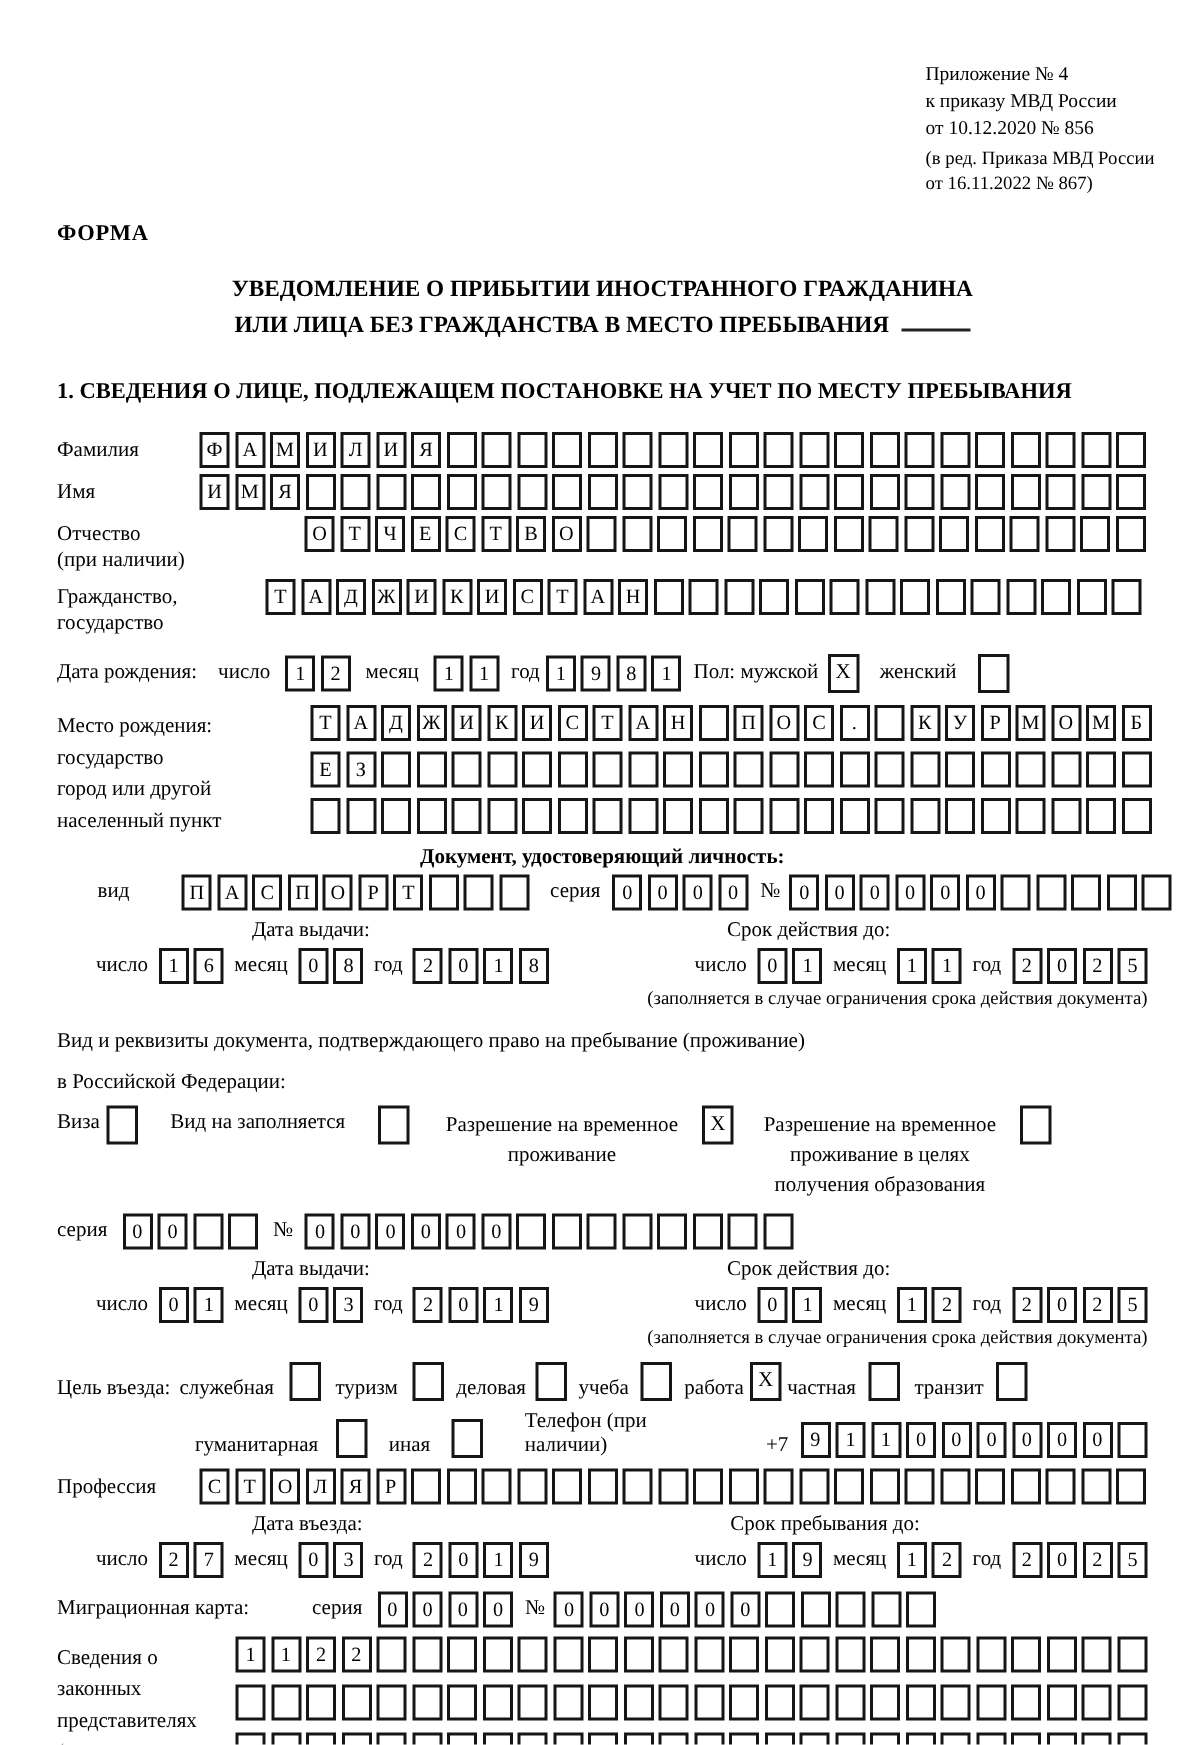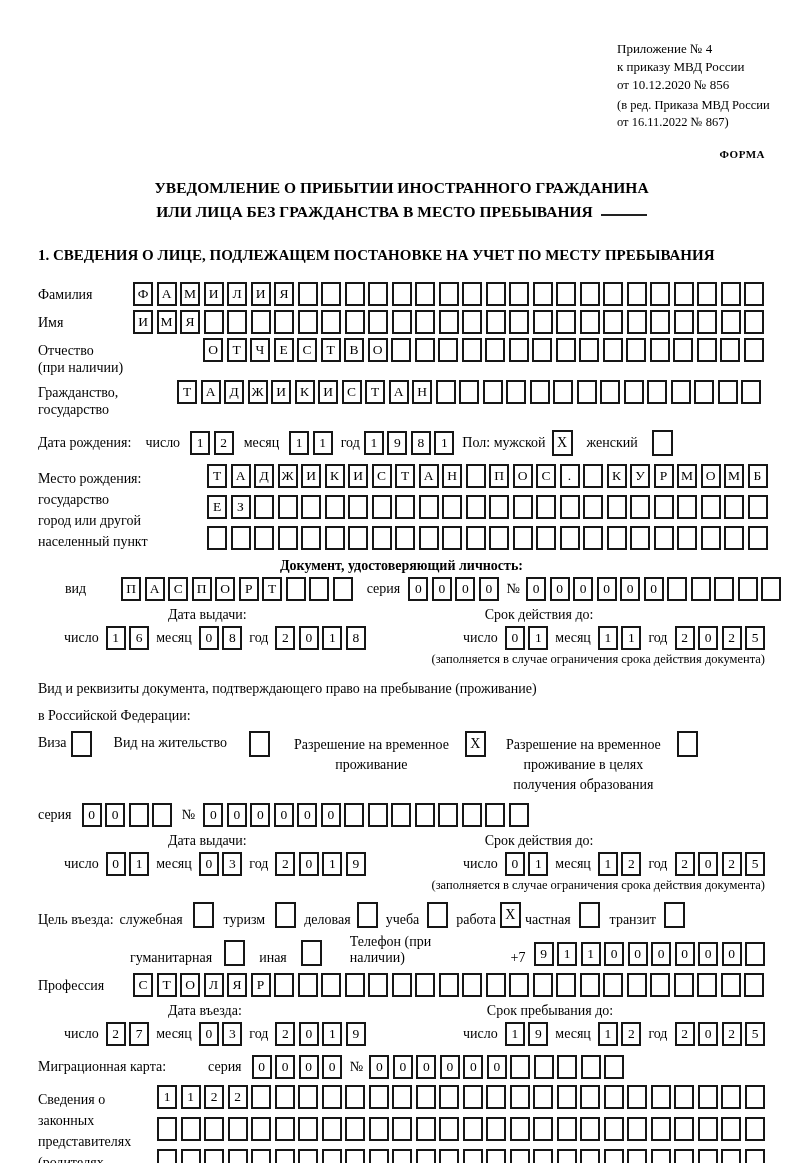--- a/index.html
+++ b/index.html
@@ -4,21 +4,21 @@
 <style>
   html,body{margin:0;padding:0;}
   body{
     width:800px;height:1163px;overflow:hidden;background:#ffffff;color:#000;
     font-family:"Liberation Serif","DejaVu Serif",serif;font-size:14px;
     box-sizing:border-box;padding:40px 35px 0 38px;
   }
   .hdr{margin-left:579px;font-size:13px;line-height:1.4;}
   .hdr div{white-space:nowrap;}
   .amend{font-size:12.5px;margin-top:2px;}
-  .forma{text-align:right;font-weight:bold;font-size:11px;margin-top:16px;letter-spacing:.5px;}
+  .forma{font-weight:bold;font-size:15px;margin-top:16px;letter-spacing:.5px;}
   .title{text-align:center;font-weight:bold;font-size:15.5px;margin-top:16px;line-height:1.5;}
   .uline{display:inline-block;width:46px;border-bottom:2px solid #222;height:1em;margin-left:8px;vertical-align:baseline;}
   .sect{font-weight:bold;font-size:15px;margin-top:24px;white-space:nowrap;}
 
   .frow{display:flex;align-items:flex-start;margin-top:4px;}
   .lblcol{flex-shrink:0;line-height:17px;padding-top:4px;}
   .cells{display:flex;gap:3.5px;flex-wrap:nowrap;}
   .cell{
     width:20px;height:24px;border:2px solid #161616;box-sizing:border-box;
     display:flex;align-items:center;justify-content:center;font-size:13.5px;flex-shrink:0;
@@ -392,21 +392,21 @@
 <div class="note">(заполняется в случае ограничения срока действия документа)</div>
 
 <div style="margin-top:8px;line-height:27px">
   <div>Вид и реквизиты документа, подтверждающего право на пребывание (проживание)</div>
   <div>в Российской Федерации:</div>
 </div>
 
 <div class="frow" style="margin-top:2px">
   <span class="inlbl">Виза</span>
   <span class="cbox" style="margin-left:4px"></span>
-  <span class="inlbl" style="margin-left:22px">Вид на жительство</span>
+  <span class="inlbl" style="margin-left:22px">Вид на заполняется</span>
   <span class="cbox" style="margin-left:22px"></span>
   <span class="optblock" style="margin-left:24px">
     <span>Разрешение на временное</span><br>
     <span>проживание</span>
   </span>
   <span class="cbox" style="margin-left:16px">X</span>
   <span class="optblock" style="margin-left:20px">
     <span>Разрешение на временное</span><br>
     <span>проживание в целях</span><br>
     <span>получения образования</span>

